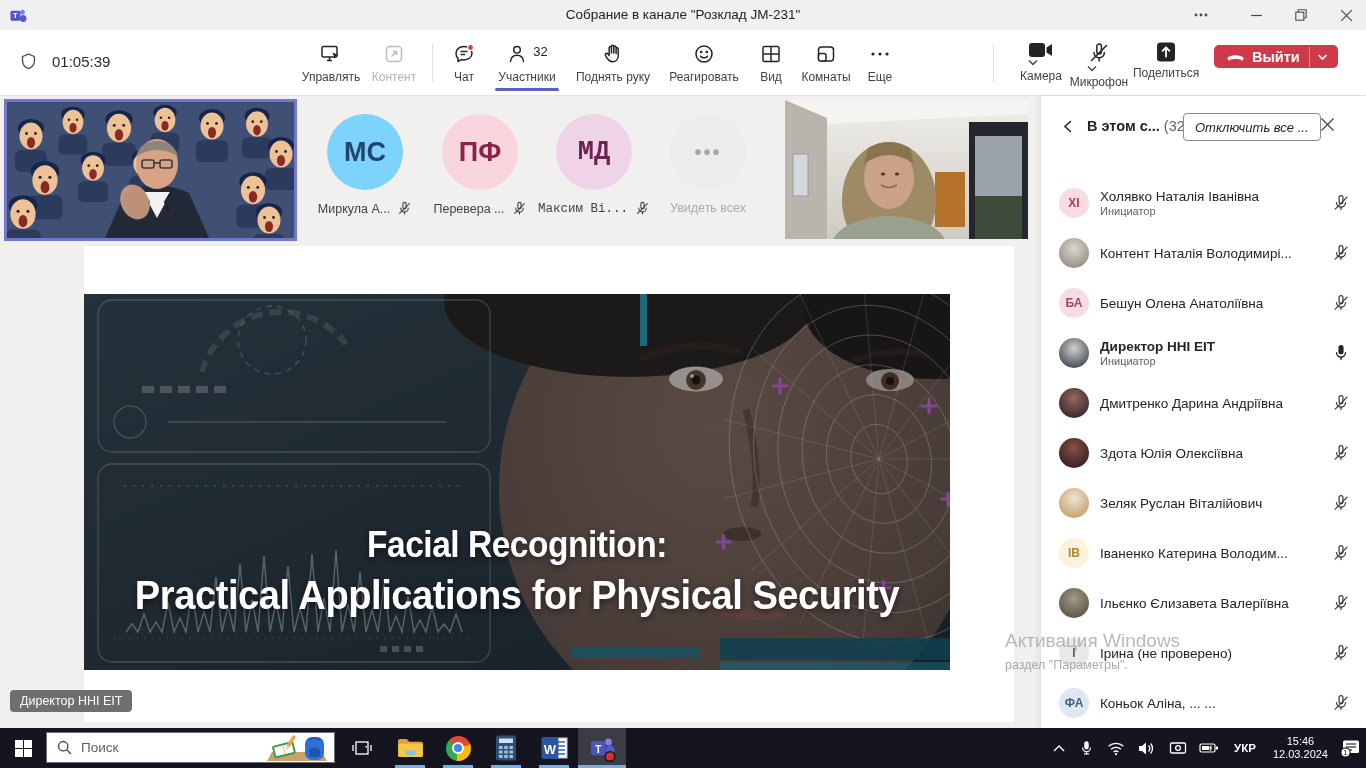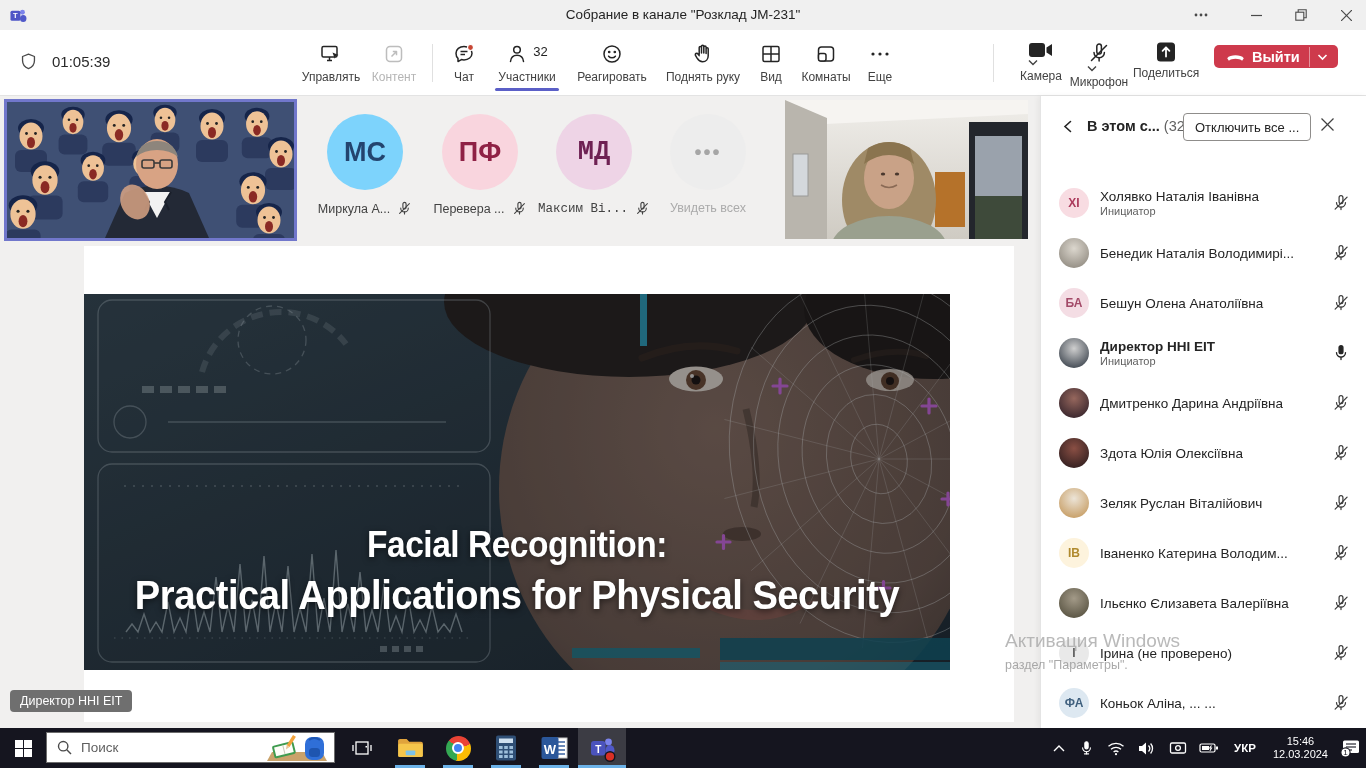--- a/index.html
+++ b/index.html
@@ -46,21 +46,21 @@
   .tile-caption{margin-top:11px;display:flex;align-items:center;gap:7px;font-size:12.5px;color:#424242;white-space:nowrap;}
   .tile.seeall .tile-circle{font-size:20px;letter-spacing:2px;color:#a6a6a6;}
   .tile.seeall .tile-caption{color:#ababab;}
   
   #sidebar{position:absolute;left:1040px;top:96px;bottom:40px;right:0;background:#fff;
     border-left:1px solid #e4e4e4;box-shadow:-2px 0 6px rgba(0,0,0,.05);box-sizing:border-box;}
   #sb-back{position:absolute;left:20px;top:23px;}
   #sb-title{position:absolute;left:46px;top:22px;font-size:14.5px;color:#242424;font-weight:600;white-space:nowrap;}
   #sb-title .cnt{color:#616161;font-weight:400;margin-left:4px;}
   #mute-all{position:absolute;left:142px;top:17px;height:28px;padding:0 11px;background:#fff;
-    border:1px solid #8f8d8b;border-radius:4px;font-size:13px;color:#242424;display:flex;align-items:center;box-sizing:border-box;}
+    border:1px solid #8f8d8b;border-radius:4px;font-size:13px;color:#242424;display:flex;align-items:center;box-sizing:border-box;font-style:italic;}
   #sb-close{position:absolute;left:280px;top:22px;}
   #plist{position:absolute;left:0;right:0;top:82px;}
   .p-row{height:50px;display:flex;align-items:center;padding:0 14px 0 18px;box-sizing:border-box;}
   .p-avatar{width:30px;height:30px;border-radius:50%;flex:none;display:flex;align-items:center;justify-content:center;
     font-size:12px;font-weight:600;}
   .p-text{display:flex;flex-direction:column;justify-content:center;margin-left:11px;flex:1;min-width:0;}
   .p-name{font-size:13.5px;color:#242424;white-space:nowrap;overflow:hidden;text-overflow:ellipsis;}
   .p-row.bold .p-name{font-weight:700;}
   .p-role{font-size:11px;color:#616161;display:none;margin-top:1px;}
   .p-row.two .p-role{display:block;}
@@ -173,38 +173,38 @@
     <div class="tbtn active" style="width:80px;">
       <span class="icon-row">
         <svg width="24" height="24" viewBox="0 0 24 24" fill="none" stroke="#242424" stroke-width="1.5" stroke-linecap="round">
             <circle cx="11" cy="7.8" r="3.3"></circle>
             <path d="M4.5 19.5c.4-3.9 3-6.2 6.5-6.2s6.1 2.3 6.5 6.2"></path>
           </svg>
         <span class="pcount">32</span>
       </span>
       <span>Участники</span>
     </div>
+    <div class="tbtn" style="width:92px;">
+      <span class="icon-row">
+        <svg width="24" height="24" viewBox="0 0 24 24" fill="none" stroke="#242424" stroke-width="1.5" stroke-linecap="round" stroke-linejoin="round">
+            <path d="M8.2 12.5V5.6a1.15 1.15 0 012.3 0V11M10.5 11V4.4a1.15 1.15 0 012.3 0V11M12.8 11V5.2a1.15 1.15 0 012.3 0v6M15.1 11.6V6.8a1.05 1.05 0 012.1 0v6.9c0 3.6-2.3 6.1-5.6 6.1-2.7 0-4.1-1.3-5.5-3.6l-1.5-2.6c-.5-.8-.3-1.7.4-2.1.7-.4 1.5-.2 2 .5l1.2 1.6"></path>
+          </svg>
+      </span>
+      <span>Поднять руку</span>
+    </div>
     <div class="tbtn" style="width:90px;">
       <span class="icon-row">
         <svg width="24" height="24" viewBox="0 0 24 24" fill="none" stroke="#242424" stroke-width="1.5" stroke-linecap="round">
             <circle cx="12" cy="12" r="8"></circle>
             <circle cx="9.2" cy="10" r="0.6" fill="#242424"></circle>
             <circle cx="14.8" cy="10" r="0.6" fill="#242424"></circle>
             <path d="M8.6 14.2a4.4 4.4 0 006.8 0"></path>
           </svg>
       </span>
       <span>Реагировать</span>
-    </div>
-    <div class="tbtn" style="width:92px;">
-      <span class="icon-row">
-        <svg width="24" height="24" viewBox="0 0 24 24" fill="none" stroke="#242424" stroke-width="1.5" stroke-linecap="round" stroke-linejoin="round">
-            <path d="M8.2 12.5V5.6a1.15 1.15 0 012.3 0V11M10.5 11V4.4a1.15 1.15 0 012.3 0V11M12.8 11V5.2a1.15 1.15 0 012.3 0v6M15.1 11.6V6.8a1.05 1.05 0 012.1 0v6.9c0 3.6-2.3 6.1-5.6 6.1-2.7 0-4.1-1.3-5.5-3.6l-1.5-2.6c-.5-.8-.3-1.7.4-2.1.7-.4 1.5-.2 2 .5l1.2 1.6"></path>
-          </svg>
-      </span>
-      <span>Поднять руку</span>
     </div>
     <div class="tbtn" style="width:44px;">
       <span class="icon-row">
         <svg width="24" height="24" viewBox="0 0 24 24" fill="none" stroke="#242424" stroke-width="1.5">
             <rect x="4" y="4.5" width="16" height="15" rx="1.5"></rect>
             <line x1="12" y1="4.5" x2="12" y2="19.5"></line>
             <line x1="4" y1="12" x2="20" y2="12"></line>
           </svg>
       </span>
       <span>Вид</span>
@@ -589,21 +589,21 @@
             <line x1="8" y1="11.6" x2="8" y2="13.8"></line>
             <line x1="2.8" y1="13.4" x2="13.4" y2="2.8"></line>
           </svg>
 
     </span>
   </div>
 
   <div class="p-row">
     <span class="p-avatar" style="background: radial-gradient(circle at 50% 35%, rgb(220, 215, 206) 0%, rgb(143, 137, 127) 88%);"></span>
     <span class="p-text">
-      <span class="p-name">Бенедик Наталія Володимирі...</span>
+      <span class="p-name">Контент Наталія Володимирі...</span>
 
     </span>
     <span class="p-mic">
       <svg class="mic-off-svg" width="18" height="18" viewBox="0 0 16 16" fill="none" stroke="#3b3b3b" stroke-width="1.1" stroke-linecap="round">
             <rect x="6.3" y="1.5" width="3.4" height="7" rx="1.7"></rect>
             <path d="M4 7.6a4 4 0 008 0"></path>
             <line x1="8" y1="11.6" x2="8" y2="13.8"></line>
             <line x1="2.8" y1="13.4" x2="13.4" y2="2.8"></line>
           </svg>
 

